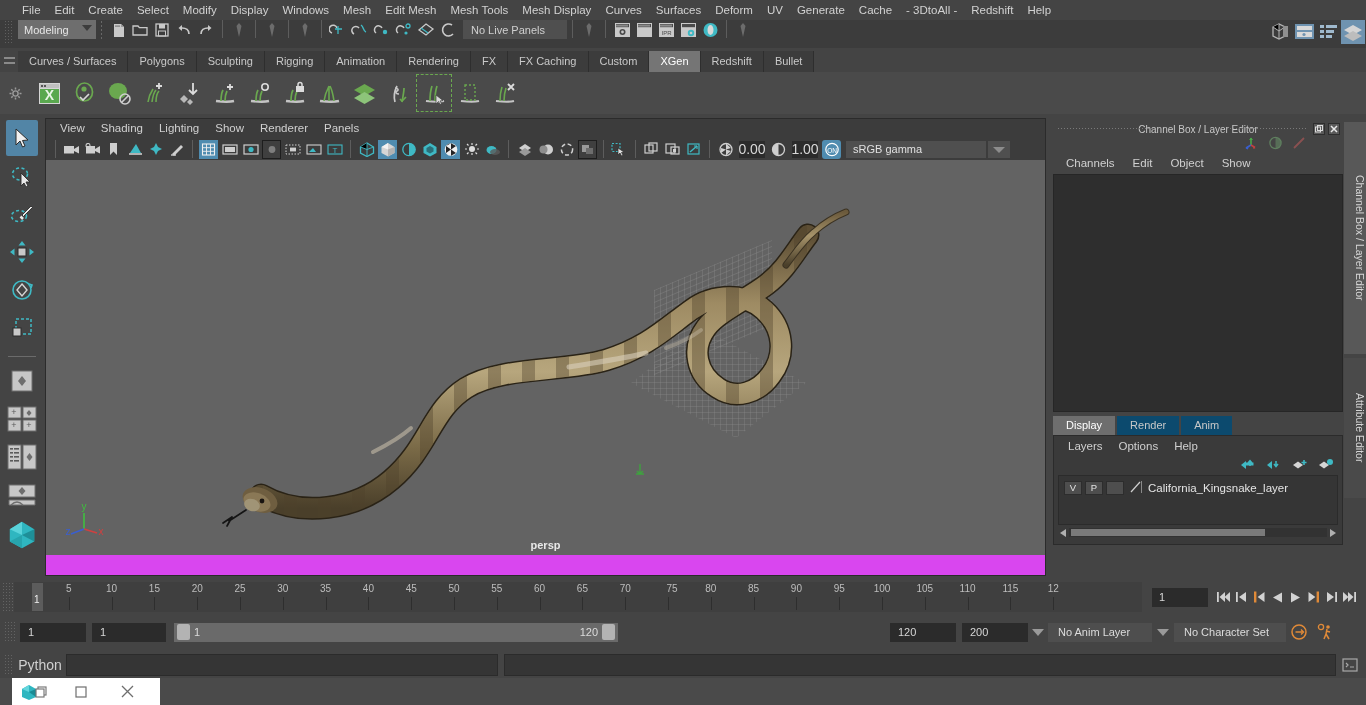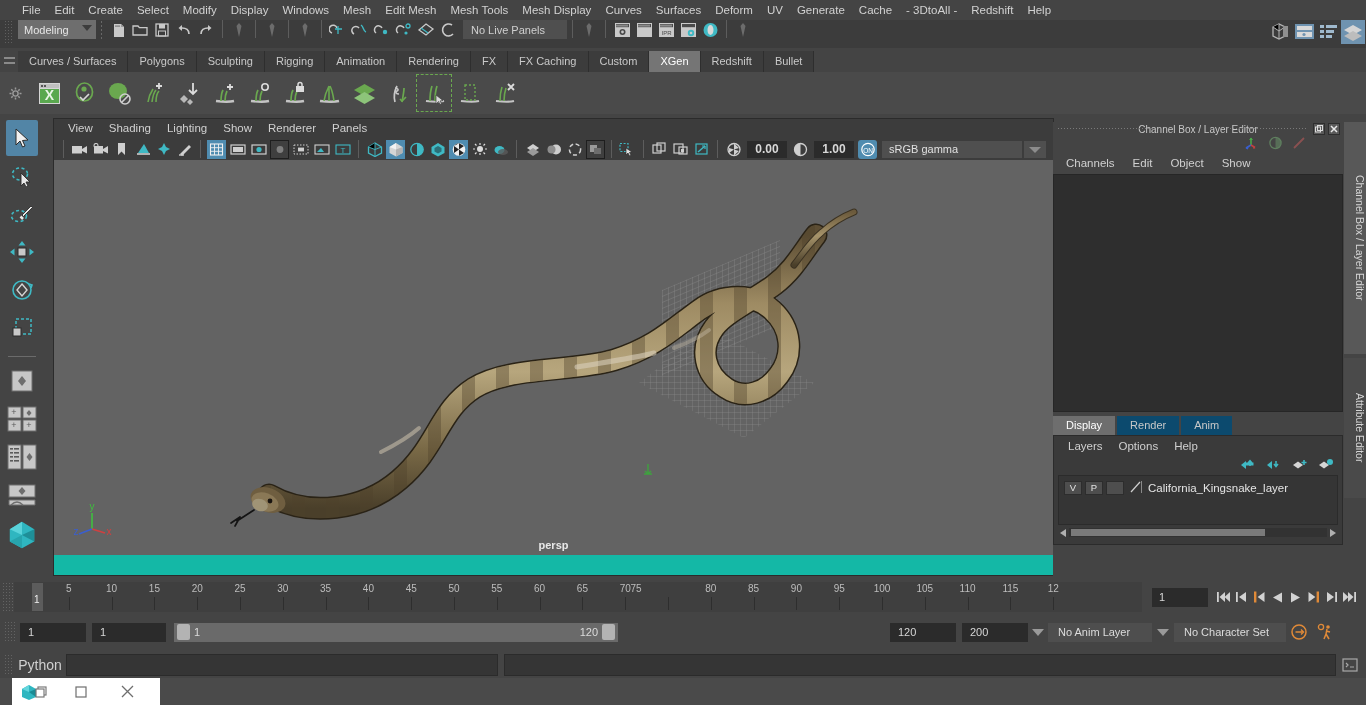--- a/index.html
+++ b/index.html
@@ -51,29 +51,29 @@
 
   
   .toolbox { position:absolute; left:0; top:116px; width:44px; height:460px; background:#444444;
              display:flex; flex-direction:column; align-items:center; padding-top:4px; }
   .tbtn { width:32px;height:36px;display:flex;align-items:center;justify-content:center;margin-bottom:2px;position:relative; }
   .tbtn.sel { background:#5285a6; border-radius:2px; }
   .tdiv { width:28px;height:1px;background:#6b6b6b;margin:8px 0 6px; }
 
   
   .vpanel { position:absolute; left:45px; top:118px; width:1001px; height:458px;
-            background:#14b8a6; border:1px solid #2b2b2b;margin-left:8px; }
+            background:#d946ef; border:1px solid #2b2b2b; }
   .vmenubar { height:19px; display:flex; align-items:center; padding-left:6px; background:#3c3c3c; }
   .vmenubar .vmi { padding:0 8px; font-size:11.5px; color:#d0d0d0; line-height:19px; }
   .vtoolbar { height:22px; display:flex; align-items:center; background:#3c3c3c; padding-left:4px; }
   .vbtn { width:19px;height:19px;margin:0 1px;display:flex;align-items:center;justify-content:center;position:relative;}
   .vbtn.on { background:#4f8cb0; }
   .vbtn.box { border:1px solid #1e1e1e; background:#3f3f3f; }
-  .numfield { width:40px;height:17px;background:#2b2b2b;color:#d8d8d8;font-size:12px;
-              display:flex;align-items:center;justify-content:center;margin:0 3px;font-weight:bold; }
+  .numfield { width:26px;height:17px;background:#2b2b2b;color:#d8d8d8;font-size:14px;
+              display:flex;align-items:center;justify-content:center;margin:0 3px; }
   .gammabox { height:17px;width:140px;background:#4f4f4f;color:#e0e0e0;font-size:11px;
               display:flex;align-items:center;padding-left:7px;margin-left:4px; }
   .gammadrop { width:22px;height:17px;background:#4f4f4f;margin-left:2px;position:relative;}
   .gammadrop .ar { position:absolute;left:5px;top:6px;width:0;height:0;
         border-left:6px solid transparent;border-right:6px solid transparent;border-top:6px solid #8c8c8c; }
   .viewport { position:relative; height:395px; background:#636363; overflow:hidden; }
   .persplabel { position:absolute; left:0; right:0; bottom:4px; text-align:center;
                 font-size:11px; font-weight:bold; color:#e8e8e8; }
   .axisgizmo { position:absolute; left:18px; bottom:12px; width:48px; height:44px; }
 
@@ -1063,21 +1063,21 @@
         <div class="ticklbl" style="left: 440px;">50</div>
         <div class="tick" style="left: 482.8px;"></div>
         <div class="ticklbl" style="left: 482.8px;">55</div>
         <div class="tick" style="left: 525.6px;"></div>
         <div class="ticklbl" style="left: 525.6px;">60</div>
         <div class="tick" style="left: 568.4px;"></div>
         <div class="ticklbl" style="left: 568.4px;">65</div>
         <div class="tick" style="left: 611.2px;"></div>
         <div class="ticklbl" style="left: 611.2px;">70</div>
         <div class="tick" style="left: 654px;"></div>
-        <div class="ticklbl" style="left: 622px;">75</div>
+        <div class="ticklbl" style="left: 658px;">75</div>
         <div class="tick" style="left: 696.8px;"></div>
         <div class="ticklbl" style="left: 696.8px;">80</div>
         <div class="tick" style="left: 739.6px;"></div>
         <div class="ticklbl" style="left: 739.6px;">85</div>
         <div class="tick" style="left: 782.4px;"></div>
         <div class="ticklbl" style="left: 782.4px;">90</div>
         <div class="tick" style="left: 825.2px;"></div>
         <div class="ticklbl" style="left: 825.2px;">95</div>
         <div class="tick" style="left: 868px;"></div>
         <div class="ticklbl" style="left: 868px;">100</div>

